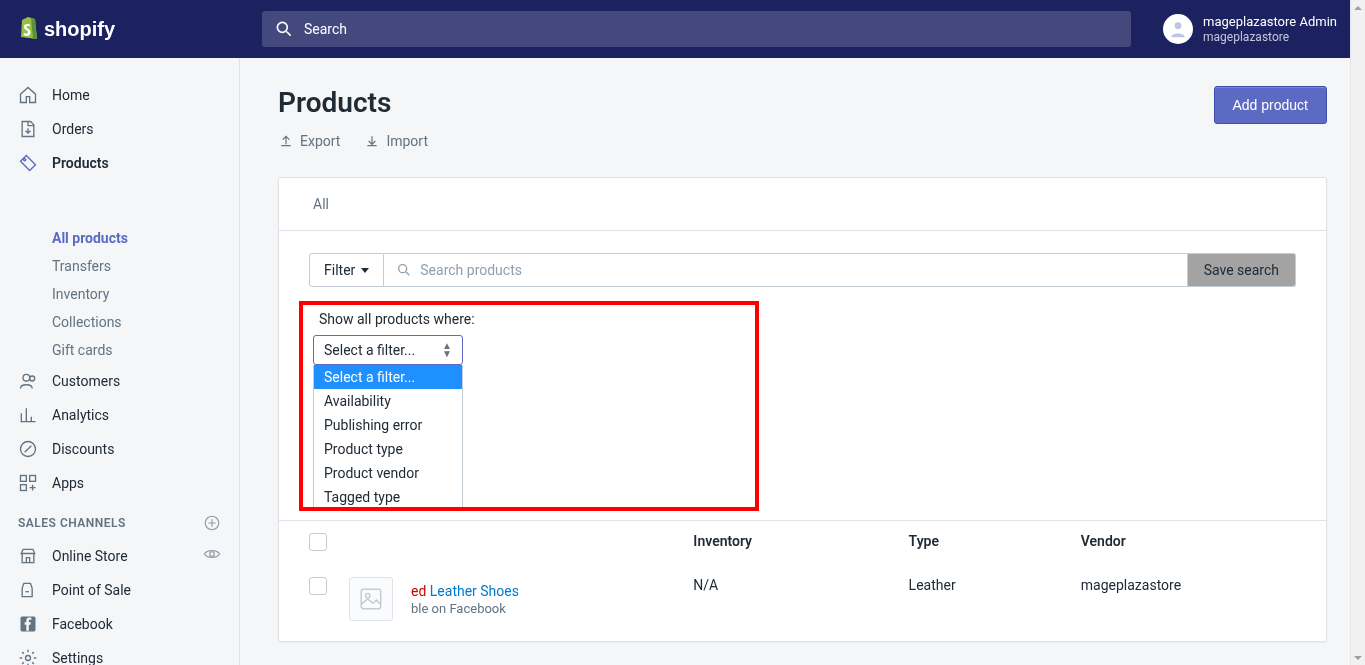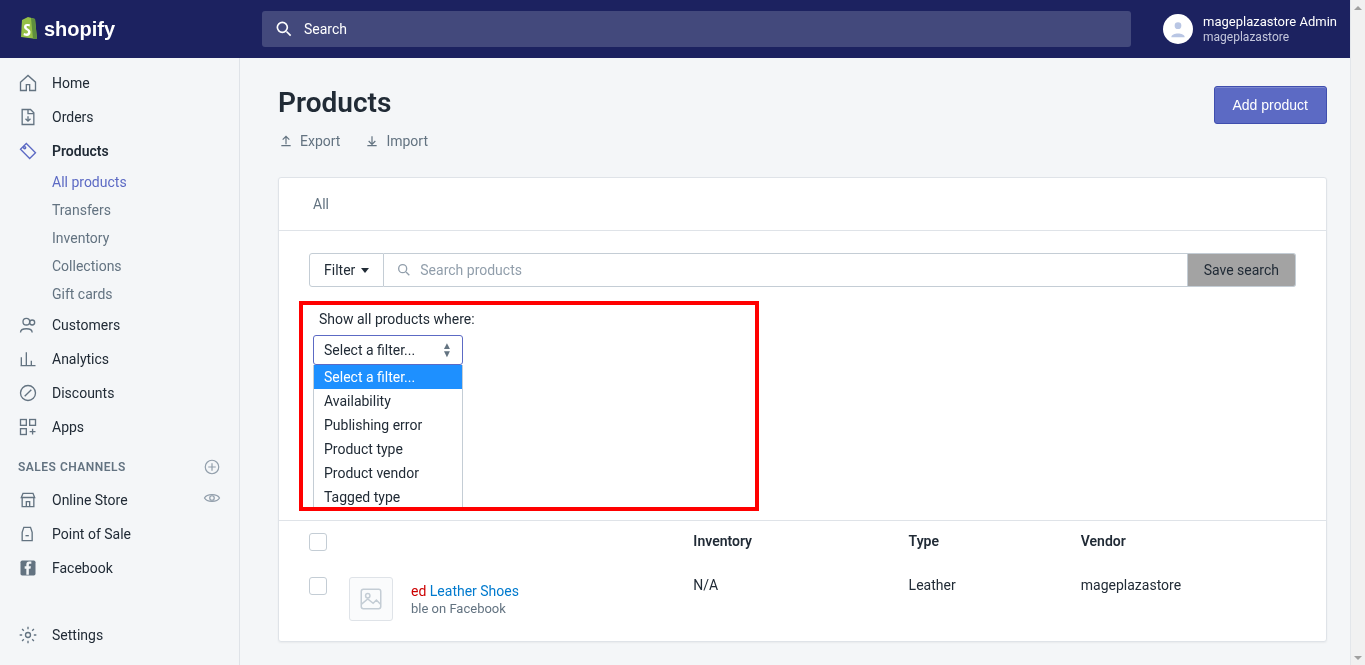--- a/index.html
+++ b/index.html
@@ -13,29 +13,29 @@
   .search-bar { height: 36px; background: #43497c; border-radius: 3px; display: flex; align-items: center; padding: 0 12px; }
   .search-bar svg { width: 20px; height: 20px; fill: #fff; }
   .search-bar span { margin-left: 10px; color: #fff; font-size: 14px; }
   .user-area { display: flex; align-items: center; padding-right: 28px; padding-left: 10px; }
   .avatar { width: 30px; height: 30px; border-radius: 50%; background: #fff; margin-right: 10px; display: flex; align-items: center; justify-content: center; }
   .user-text .uname { color: #fff; font-size: 13px; line-height: 1.2; }
   .user-text .ustore { color: #c4c7dc; font-size: 12px; line-height: 1.2; }
 
   
   .layout { display: flex; height: calc(100% - 58px); }
-  .sidebar { width: 240px; background: #f4f6f8; border-right: 1px solid #dfe3e8; padding-top: 8px; display: flex; flex-direction: column; }
+  .sidebar { width: 240px; background: #f4f6f8; border-right: 1px solid #dfe3e8; padding-top: 20px; display: flex; flex-direction: column; }
   .nav-item { display: flex; align-items: center; padding: 7px 18px; color: #212b36; cursor: pointer; }
   .nav-item.active { font-weight: 600; }
   .nav-item .icon { width: 20px; height: 20px; margin-right: 14px; display: flex; align-items: center; justify-content: center; }
   .nav-item .icon svg { width: 20px; height: 20px; fill: none; stroke: #637381; stroke-width: 1.6; }
   .nav-item.active .icon svg { stroke: #5c6ac4; }
   .sub-list { padding-left: 52px; }
   .sub-item { display: block; padding: 6px 0; color: #637381; cursor: pointer; }
-  .sub-item.active { color: #5c6ac4; font-weight: 400; }
+  .sub-item.active { color: #5c6ac4; font-weight: 700; margin-top: 44px; }
   .section-head { display: flex; justify-content: space-between; align-items: center; padding: 14px 18px 6px 18px; color: #637381; font-size: 12px; font-weight: 600; letter-spacing: 0.5px; }
   .section-head .plus { width:18px; height:18px; }
   .chan-item { display: flex; align-items: center; padding: 7px 18px; color: #212b36; cursor: pointer; justify-content: space-between; }
   .chan-left { display: flex; align-items: center; }
   .chan-left .icon { width: 20px; height: 20px; margin-right: 14px; display:flex; align-items:center; justify-content:center; }
   .eye-icon svg { width:18px; height:18px; fill:none; stroke:#919eab; stroke-width:1.6; }
   .sidebar-spacer { flex: 1; }
 
   
   .main { flex: 1; padding: 28px 38px; overflow: auto; position: relative; }

